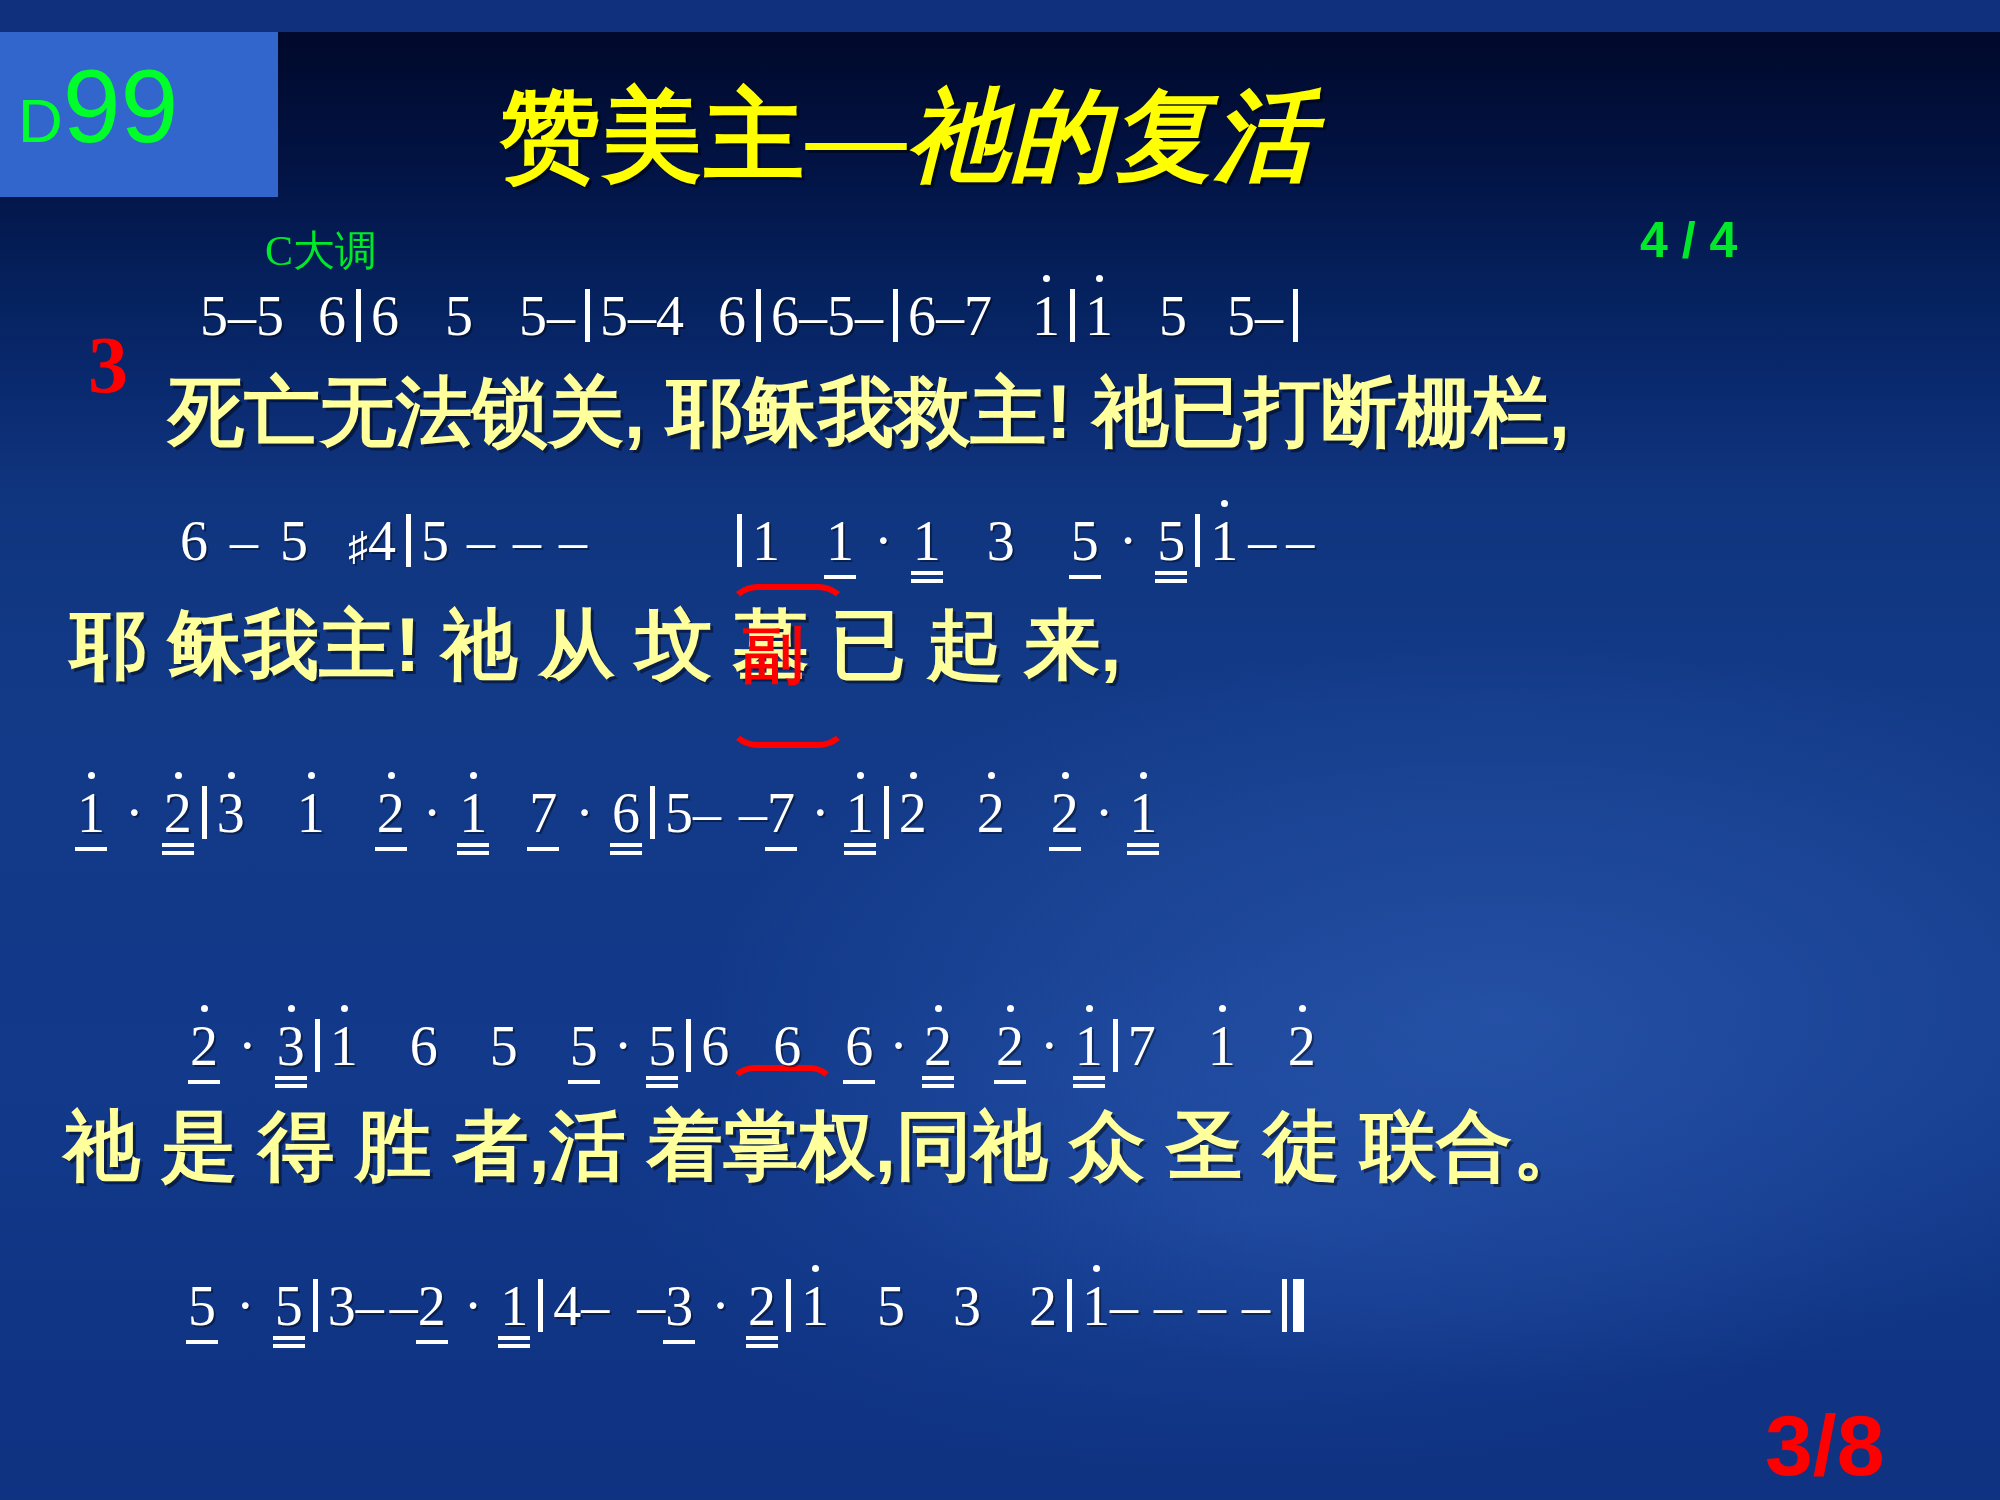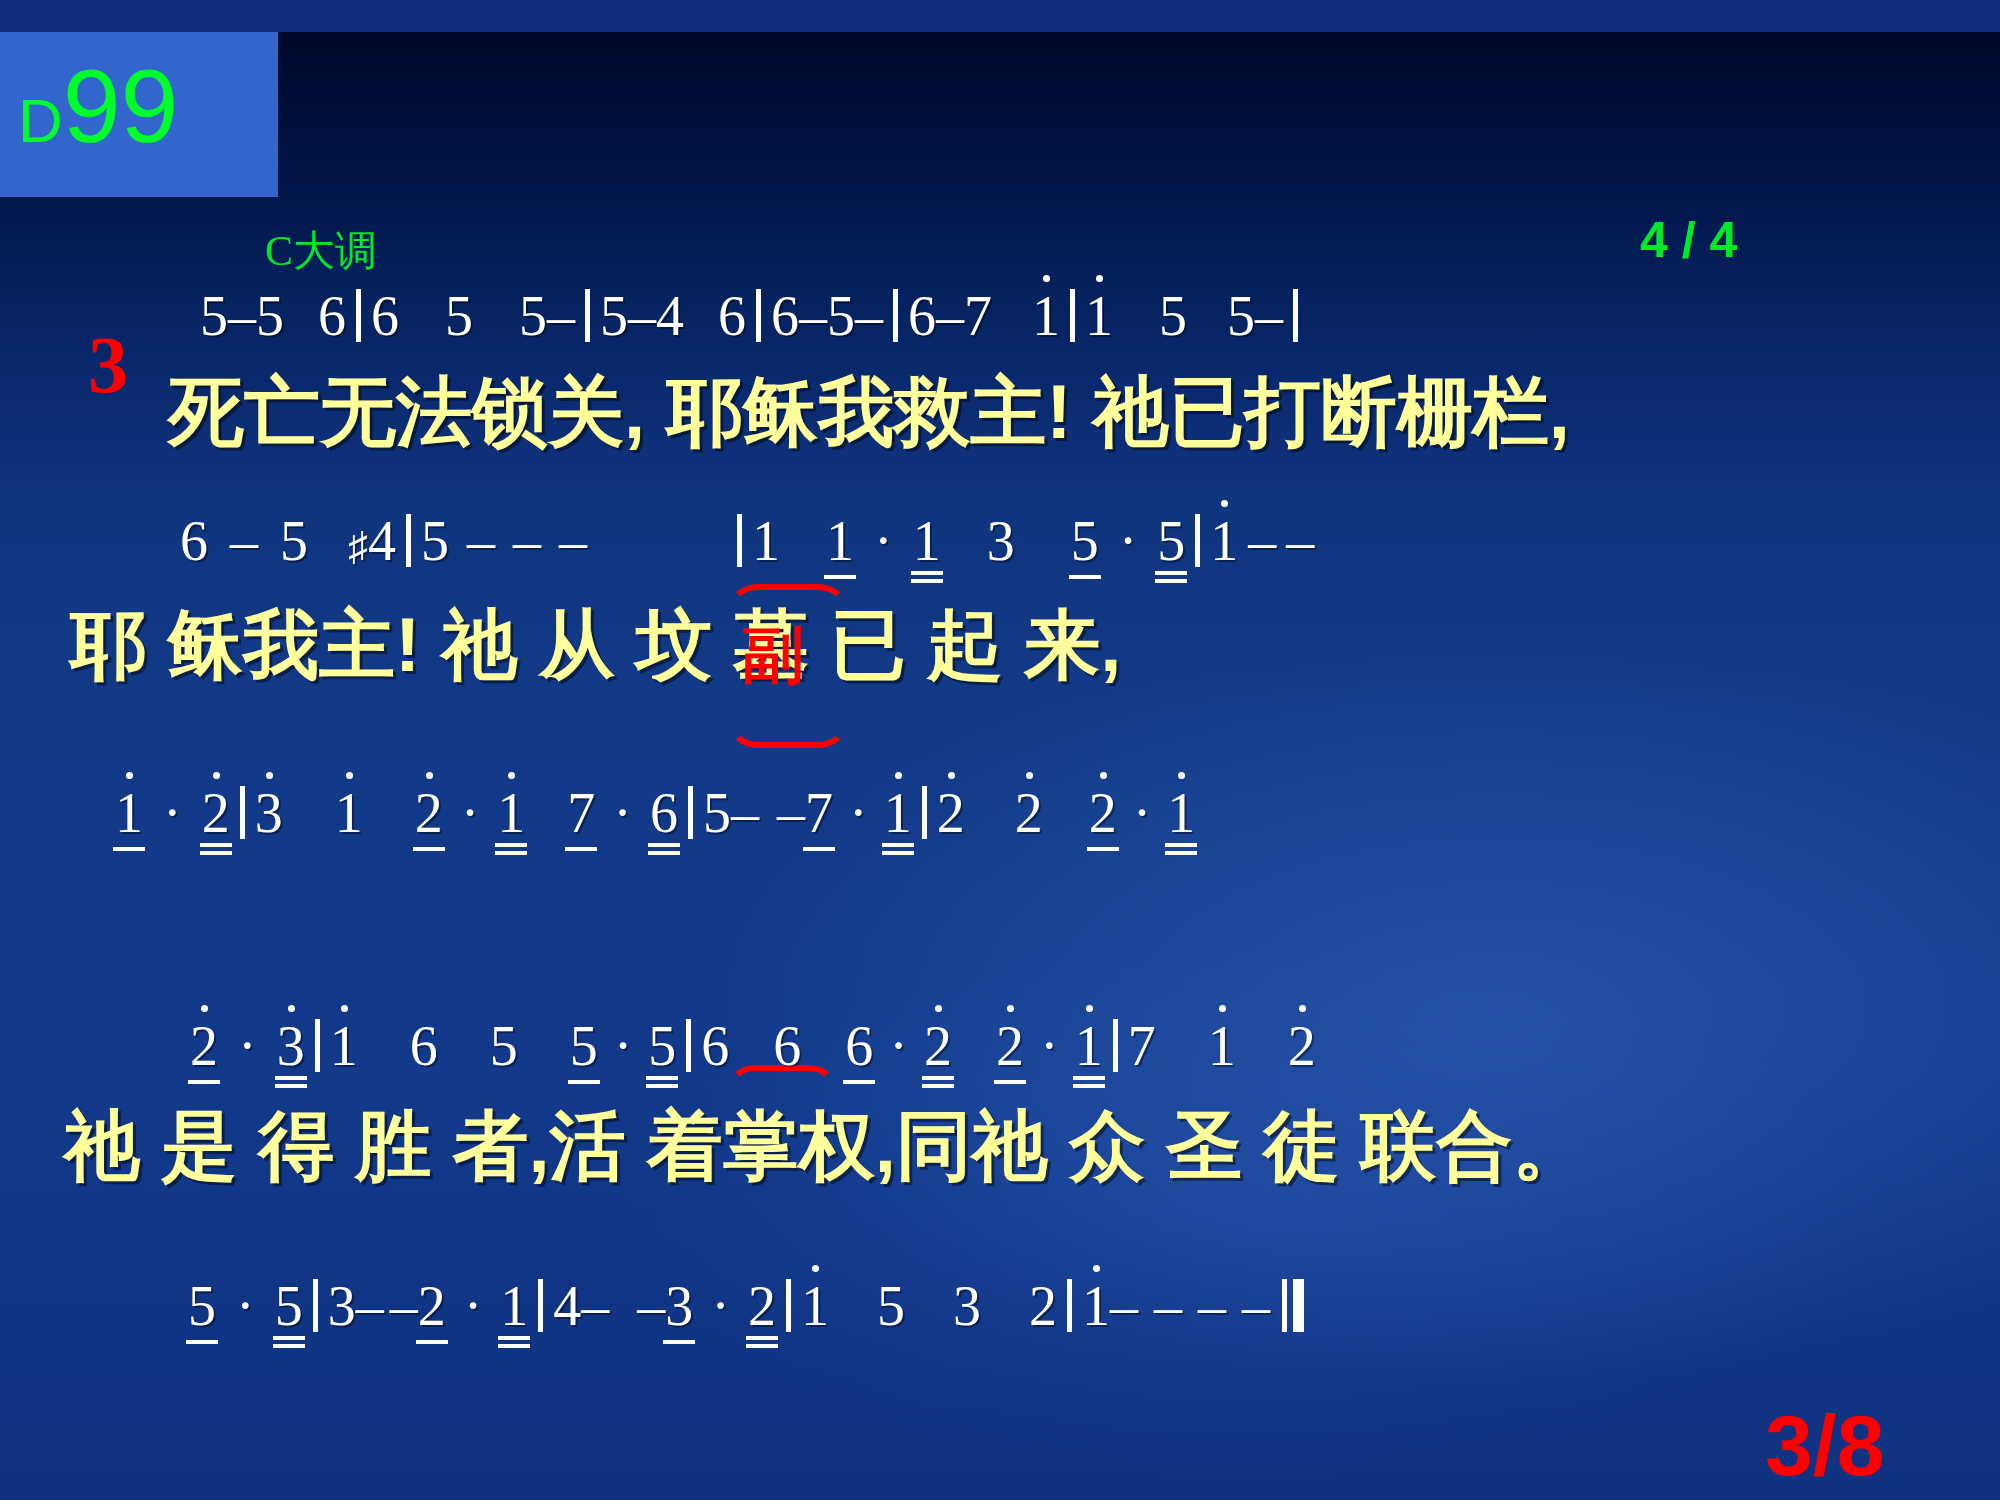--- a/index.html
+++ b/index.html
@@ -120,20 +120,23 @@
 <body>
 
 <div id="slide">
 
   <div id="badge">
     <div class="code">
       <span class="d">D</span><span class="n">99</span>
     </div>
   </div>
 
+  <div id="title">
+    <span>赞美主—</span><span class="calli">祂的复活</span>
+  </div>
 
   <div id="key">C大调</div>
   <div id="meter">4 / 4</div>
 
   <div class="system" style="top:255px">
     <div class="numline" style="padding-left:200px">
       <span class="nt">5</span>–<span class="nt">5</span><span class="sp" style="width:34px"></span><span class="nt">6</span><span class="bar"></span><span class="nt">6</span><span class="sp" style="width:46px"></span><span class="nt">5</span><span class="sp" style="width:46px"></span><span class="nt">5</span>–<span class="bar"></span><span class="nt">5</span>–<span class="nt">4</span><span class="sp" style="width:34px"></span><span class="nt">6</span><span class="bar"></span><span class="nt">6</span>–<span class="nt">5</span>–<span class="bar"></span><span class="nt">6</span>–<span class="nt">7</span><span class="sp" style="width:40px"></span><span class="nt oct">1</span><span class="bar"></span><span class="nt oct">1</span><span class="sp" style="width:46px"></span><span class="nt">5</span><span class="sp" style="width:40px"></span><span class="nt">5</span>–<span class="bar"></span>
     </div>
     <div class="verseno" style="left:88px;top:38px">3</div>
     <div class="lyricline" style="padding-left:168px;padding-top:26px">死亡无法锁关, 耶稣我救主! 祂已打断栅栏,</div>
@@ -147,21 +150,21 @@
     <div class="lyricline" style="padding-left:70px;padding-top:34px">耶 稣我主!  祂 从 坟 墓 已 起 来,</div>
   </div>
 
   <div id="chorusmark">
     <div class="arc-t"></div>
     <div class="ch">副</div>
     <div class="arc-b"></div>
   </div>
 
   <div class="system" style="top:752px">
-    <div class="numline" style="padding-left:115px">
+    <div class="numline" style="padding-left:77px">
       <span class="nt oct b1">1</span><span class="sp" style="width:20px"></span>·<span class="sp" style="width:20px"></span><span class="nt oct b2">2</span><span class="bar"></span><span class="nt oct">3</span><span class="sp" style="width:52px"></span><span class="nt oct">1</span><span class="sp" style="width:52px"></span><span class="nt oct b1">2</span><span class="sp" style="width:18px"></span>·<span class="sp" style="width:18px"></span><span class="nt oct b2">1</span><span class="sp" style="width:42px"></span><span class="nt b1">7</span><span class="sp" style="width:18px"></span>·<span class="sp" style="width:18px"></span><span class="nt b2">6</span><span class="bar"></span><span class="nt">5</span>–<span class="sp" style="width:18px"></span>–<span class="nt b1">7</span><span class="sp" style="width:16px"></span>·<span class="sp" style="width:16px"></span><span class="nt oct b2">1</span><span class="bar"></span><span class="nt oct">2</span><span class="sp" style="width:50px"></span><span class="nt oct">2</span><span class="sp" style="width:46px"></span><span class="nt oct b1">2</span><span class="sp" style="width:16px"></span>·<span class="sp" style="width:16px"></span><span class="nt oct b2">1</span>
     </div>
   </div>
 
   <div class="system" style="top:985px">
     <div class="numline" style="padding-left:190px">
       <span class="nt oct b1">2</span><span class="sp" style="width:20px"></span>·<span class="sp" style="width:20px"></span><span class="nt oct b2">3</span><span class="bar"></span><span class="nt oct">1</span><span class="sp" style="width:52px"></span><span class="nt">6</span><span class="sp" style="width:52px"></span><span class="nt">5</span><span class="sp" style="width:52px"></span><span class="nt b1">5</span><span class="sp" style="width:16px"></span>·<span class="sp" style="width:16px"></span><span class="nt b2">5</span><span class="bar"></span><span class="nt">6</span><span class="sp" style="width:44px"></span><span class="nt">6</span><span class="sp" style="width:44px"></span><span class="nt b1">6</span><span class="sp" style="width:16px"></span>·<span class="sp" style="width:16px"></span><span class="nt oct b2">2</span><span class="sp" style="width:44px"></span><span class="nt oct b1">2</span><span class="sp" style="width:16px"></span>·<span class="sp" style="width:16px"></span><span class="nt oct b2">1</span><span class="bar"></span><span class="nt">7</span><span class="sp" style="width:52px"></span><span class="nt oct">1</span><span class="sp" style="width:52px"></span><span class="nt oct">2</span>
     </div>
     <div class="lyricline" style="padding-left:64px;padding-top:30px">祂 是 得 胜 者,活 着掌权,同祂 众 圣 徒 联合。</div>
   </div>

